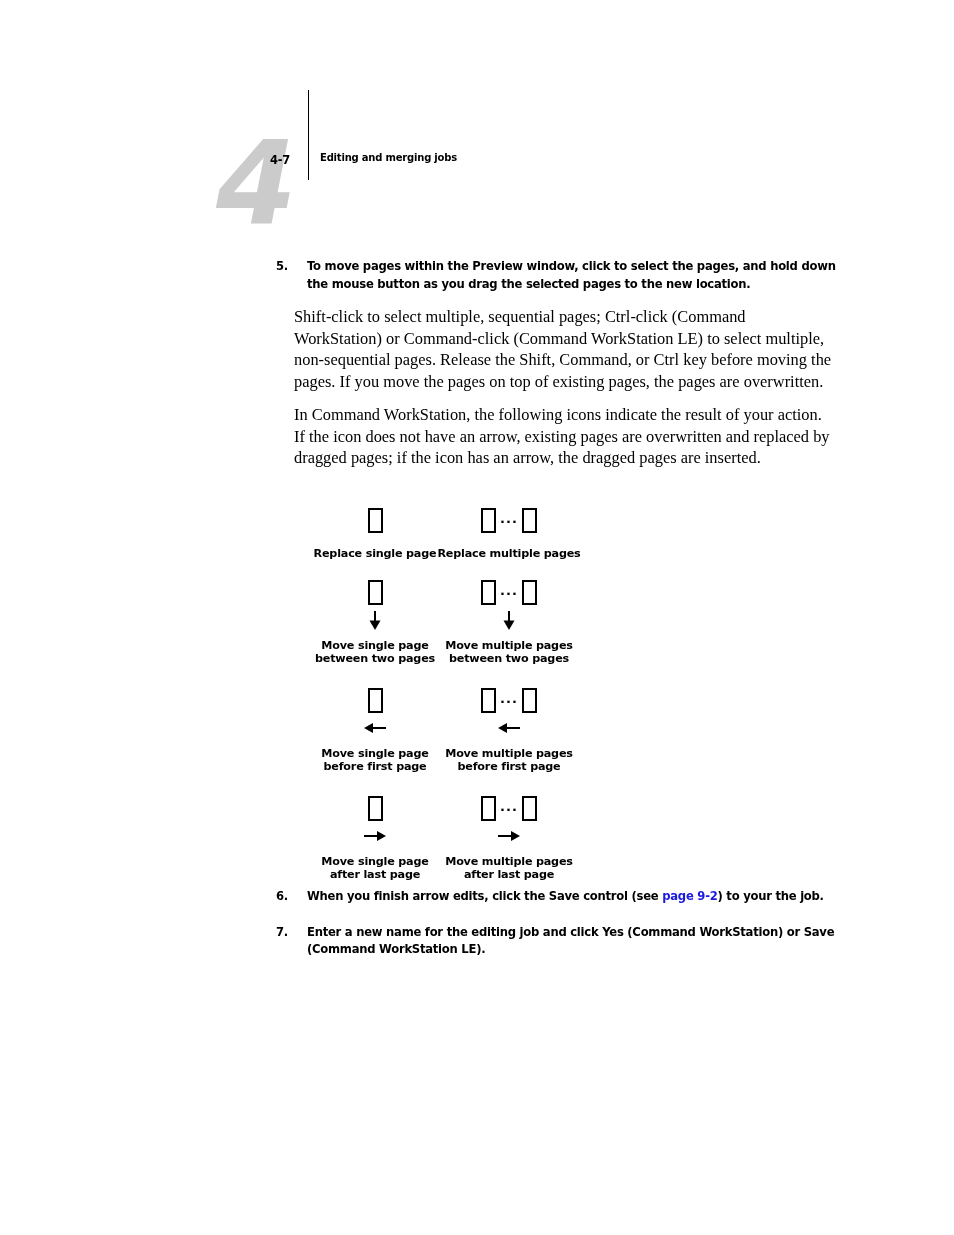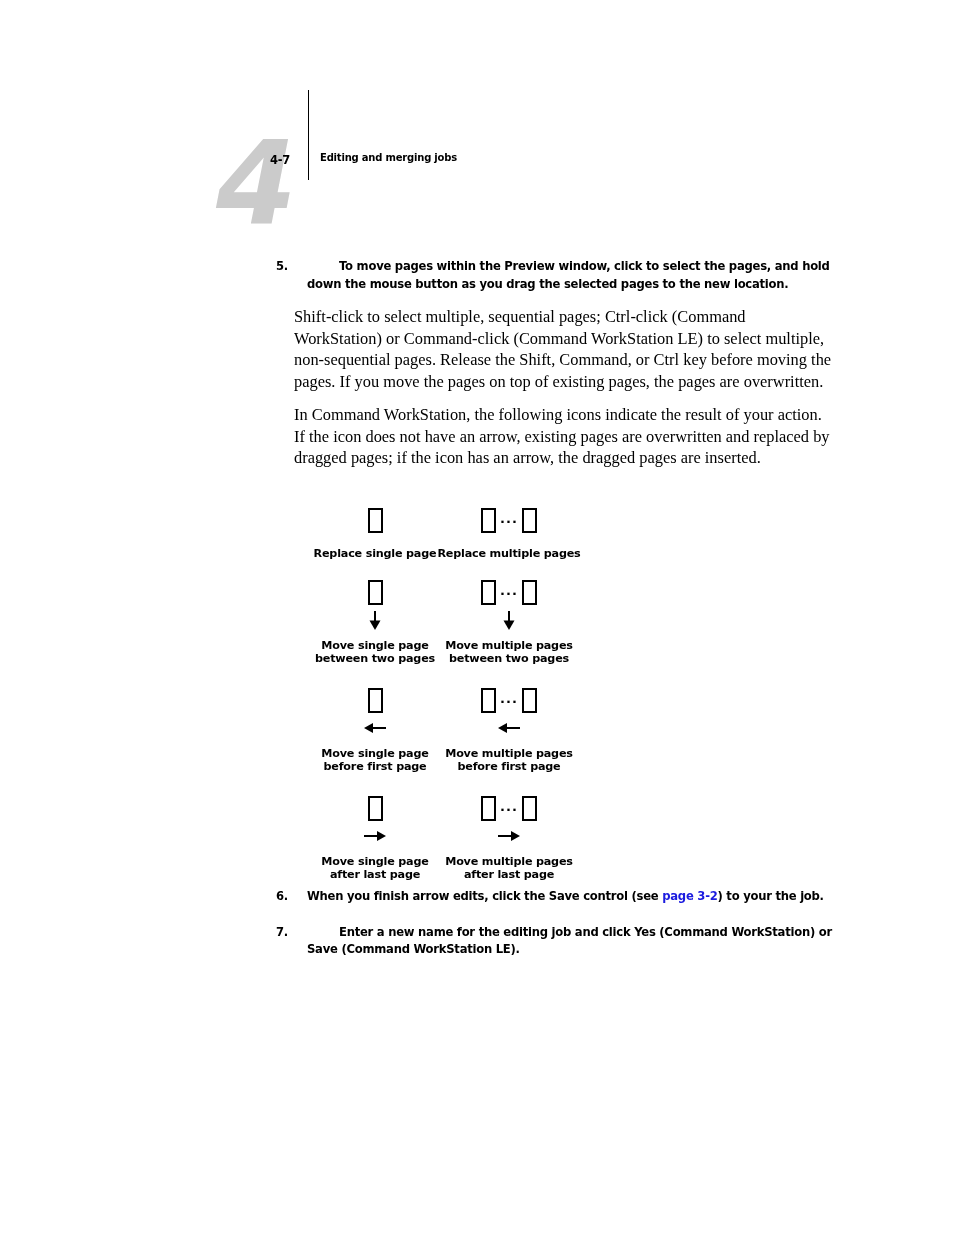--- a/index.html
+++ b/index.html
@@ -89,21 +89,21 @@
     color: #000000;
   }
   .step-num {
     position: absolute;
     left: 0;
     top: 0;
     font-family: "DejaVu Sans", sans-serif;
     font-weight: bold;
     font-size: 11.6px;
   }
-  .step-text { display: inline; margin-left: 32px; }
+  .step-text { display: inline; }
 
   .para {
     margin: 0 0 12px 18px;
     font-family: "Liberation Serif", serif;
     font-size: 16.4px;
     line-height: 21.5px;
     color: #000000;
     text-align: left;
   }
 
@@ -321,21 +321,21 @@
       <div class="icon-caption">Move multiple pages
 after last page</div>
     </div>
   </div>
 
 </div>
 
 <div class="tail-steps">
 
   <div class="step">
-    <span class="step-num">6.</span><span>When you finish arrow edits, click the Save control (see </span><a class="link" href="#">page 3-2</a><span>) to your the job.</span>
+    <span class="step-num">6.</span><span>When you finish arrow edits, click the Save control (see </span><a class="link" href="#">page 9-2</a><span>) to your the job.</span>
   </div>
 
   <div class="step">
     <span class="step-num">7.</span>
     <span class="step-text">Enter a new name for the editing job and click Yes (Command WorkStation) or Save (Command WorkStation LE).</span>
   </div>
 
 </div>
 
 </body></html>

